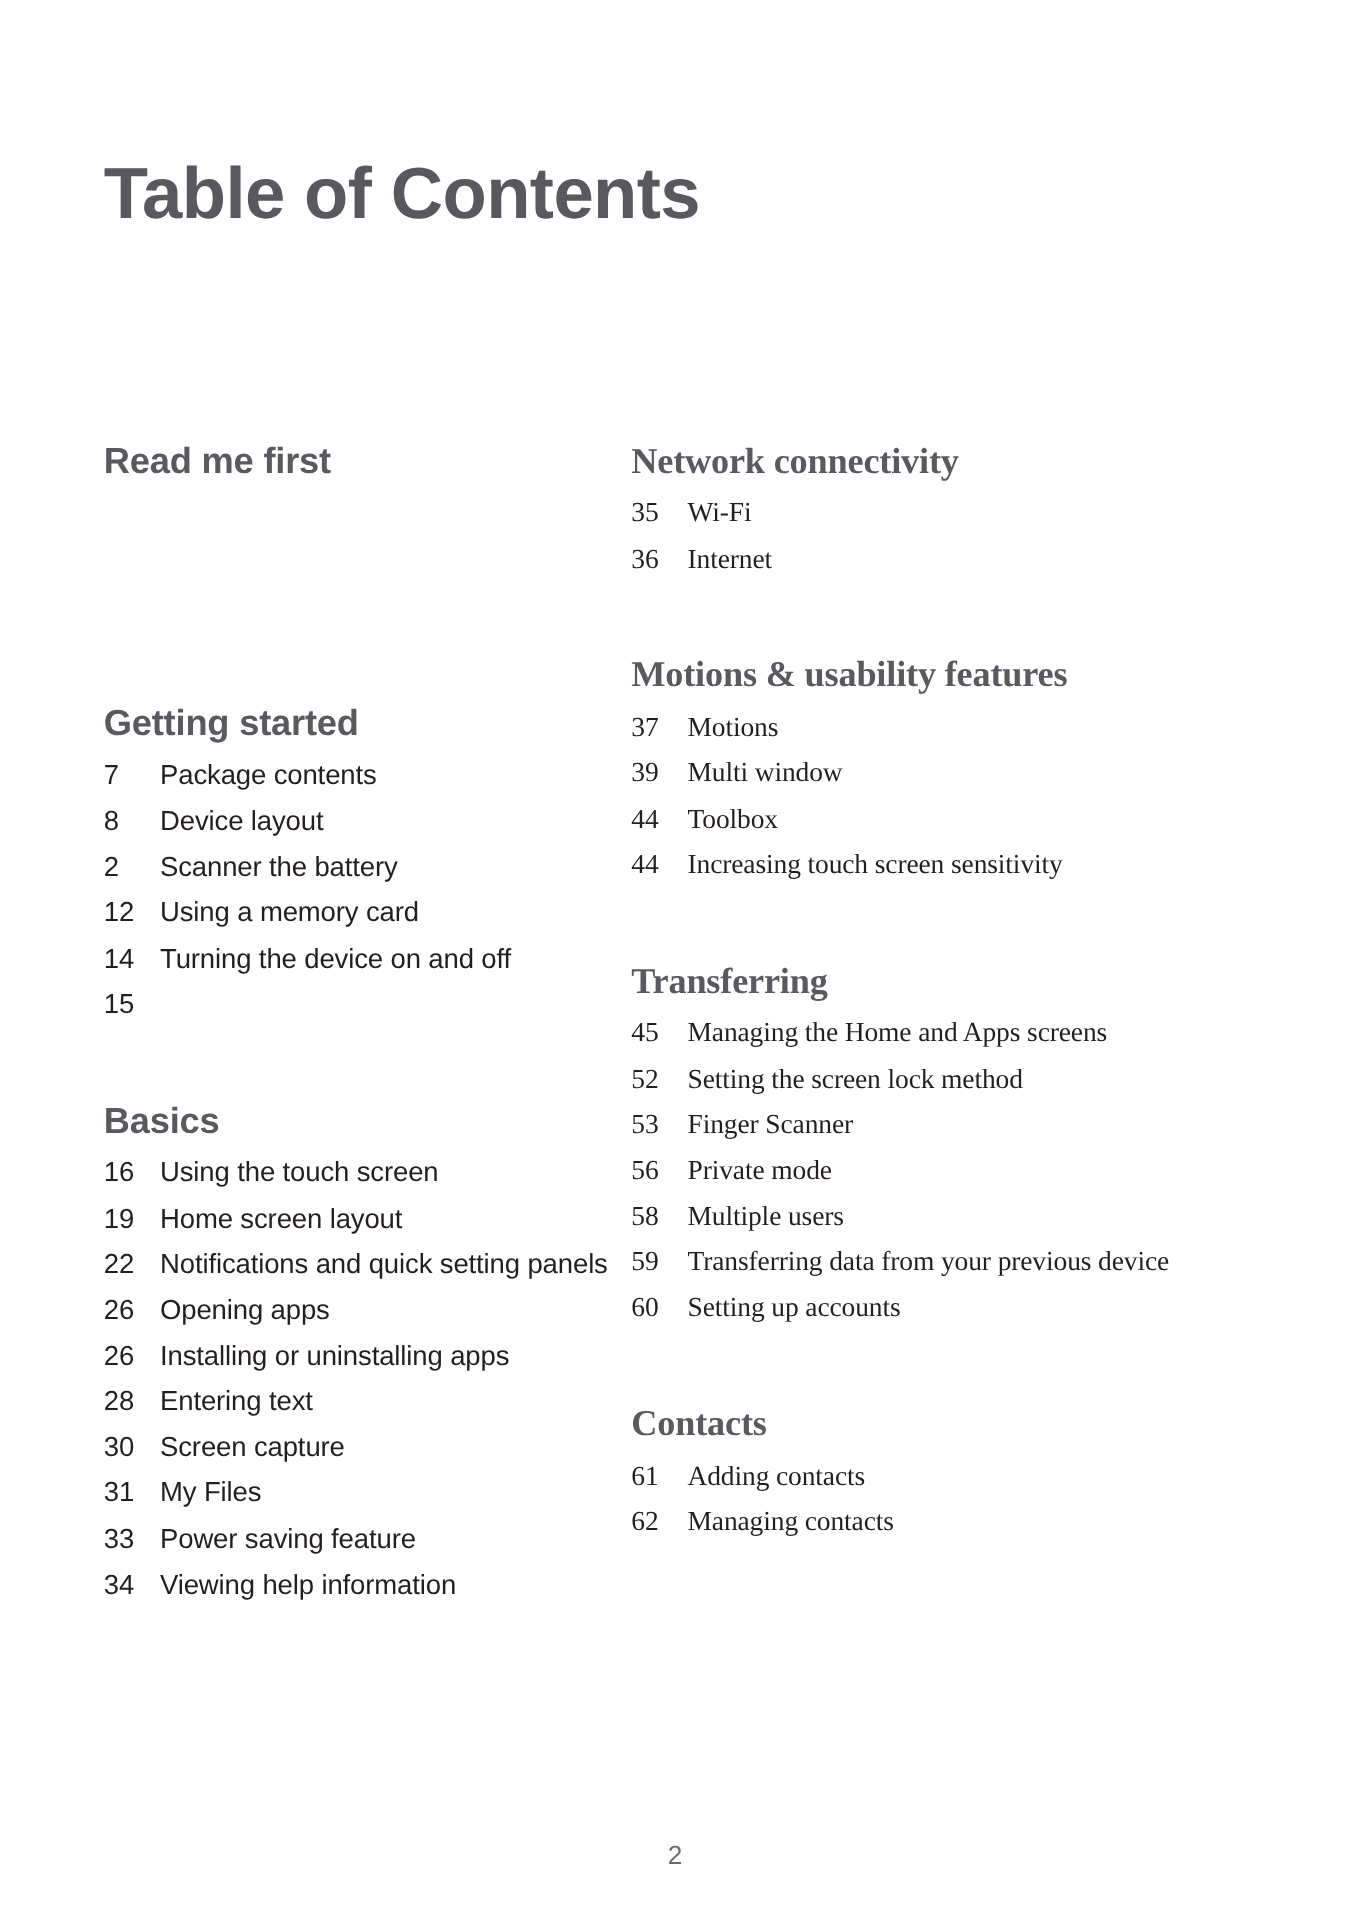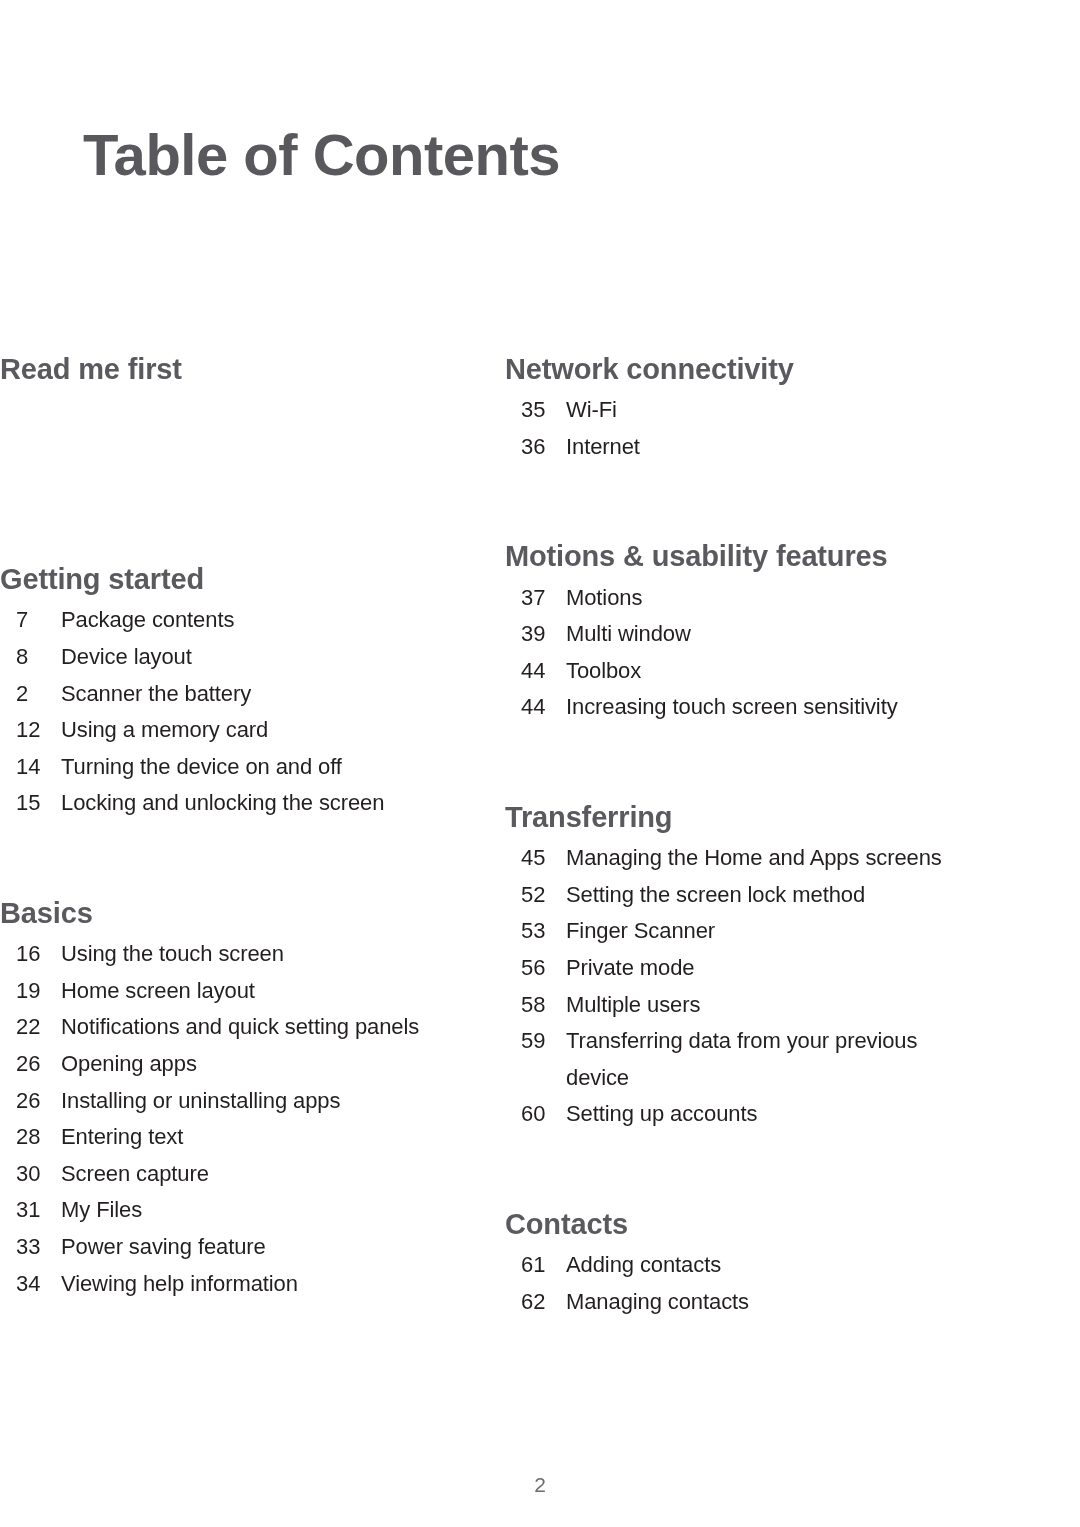--- a/index.html
+++ b/index.html
@@ -43,51 +43,53 @@
     top: 352px;
     width: 1080px;
     display: flex;
     align-items: flex-start;
   }
   .col {
     box-sizing: border-box;
   }
   .col-left {
     width: 505px;
+    padding-left: 83px;
     padding-right: 10px;
   }
   .col-right {
     width: 575px;
     padding-left: 478px;
     padding-right: 40px;
     margin-left: -478px;
   }
   
   .col-right {
     padding-left: 0;
     margin-left: 0;
     width: 530px;
+    font-family: Liberation Serif, serif;
   }
 
   
   .section {
     margin-bottom: 0;
   }
   .section-heading {
     font-size: 29px;
     font-weight: bold;
     color: #5a5a5e;
     letter-spacing: -0.15px;
     line-height: 1.18;
     margin: 0;
     white-space: nowrap;
   }
 
   .entries {
-    margin: 16px;
+    margin: 0;
     padding: 0;
     list-style: none;
   }
   .entry {
     display: flex;
     align-items: flex-start;
     font-size: 22px;
     color: #231f20;
     line-height: 36.6px;
     letter-spacing: -0.1px;
@@ -151,21 +153,20 @@
               <li class="entry">
                 <span class="entry-page">12</span>
                 <span class="entry-title">Using a memory card</span>
               </li>
               <li class="entry">
                 <span class="entry-page">14</span>
                 <span class="entry-title">Turning the device on and off</span>
               </li>
               <li class="entry">
                 <span class="entry-page">15</span>
-                <span class="entry-title">Locking and unlocking the screen</span>
               </li>
             </ul>
           </div>
           <div class="sp-before-heading-lg"></div>
           <div class="section">
             <div class="section-heading">Basics</div>
             <ul class="entries">
               <li class="entry">
                 <span class="entry-page">16</span>
                 <span class="entry-title">Using the touch screen</span>

